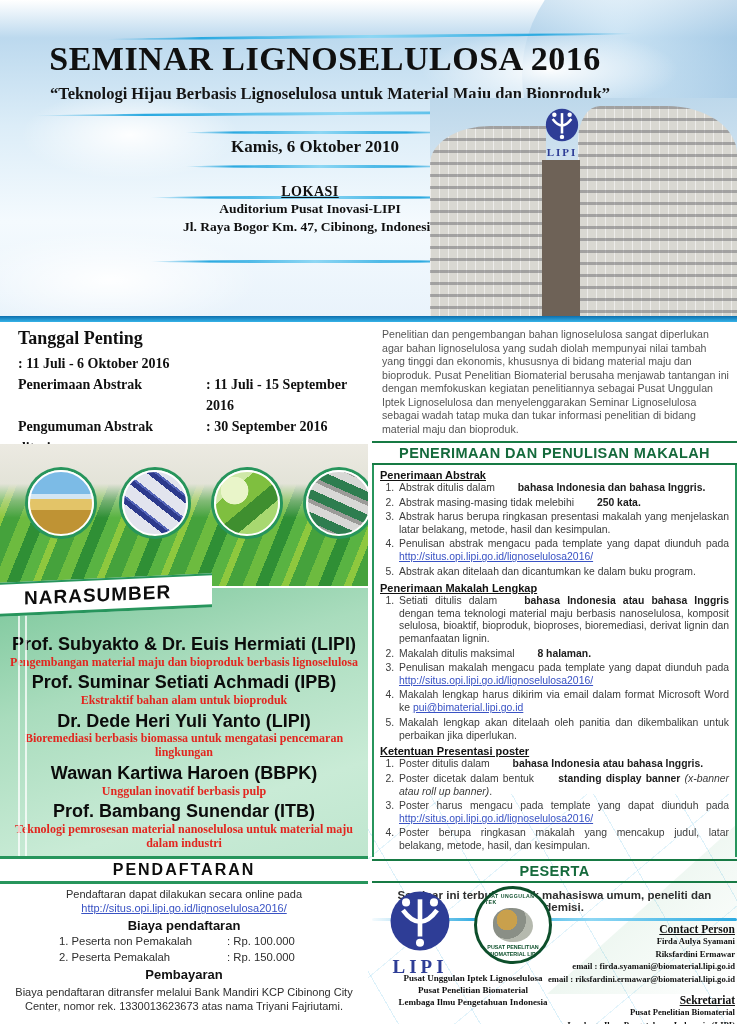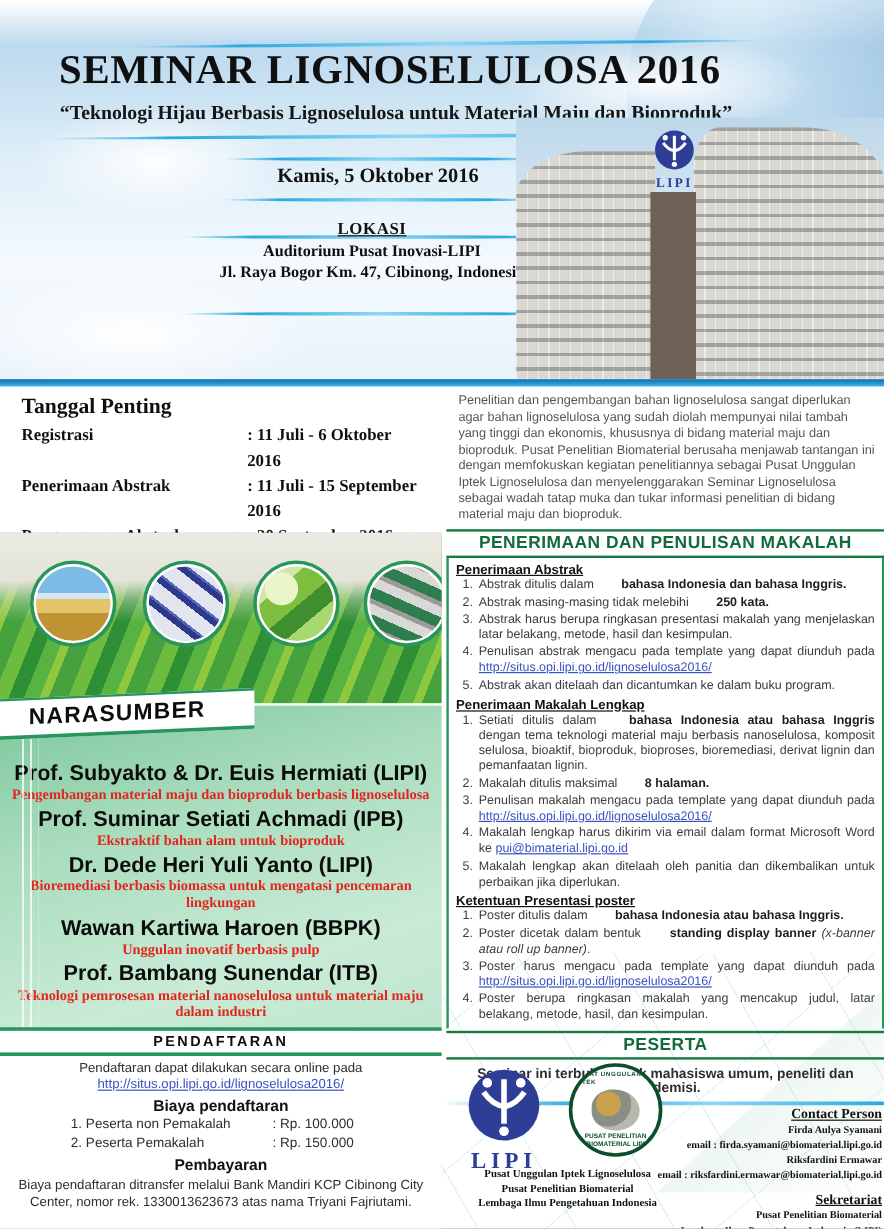--- a/index.html
+++ b/index.html
@@ -81,21 +81,21 @@
       background:linear-gradient(163deg,#7cc79b 0%,#a9dcbd 35%,#c9ebd6 75%,#bfe6cf 100%);}
   .speakers{padding:46px 10px 0 10px;text-align:center;}
   .speaker{margin-bottom:3px;}
   .spk-name{font-family:Liberation Sans, sans-serif;font-weight:bold;font-size:18px;color:#0b0b0b;line-height:1.2;}
   .spk-topic{font-family:"Liberation Serif",serif;font-weight:bold;font-size:12px;color:#e2261f;line-height:1.15;}
   .panel-stripes{position:absolute;left:18px;top:0;width:14px;height:100%;
       background:repeating-linear-gradient(90deg,rgba(255,255,255,.75) 0 2px,rgba(0,0,0,0) 2px 7px);}
 
   .pendaftaran{position:absolute;left:0;top:534px;width:368px;height:168px;background:#fff;text-align:center;}
   .sec-rule{height:3px;background:#27955c;}
-  .sec-title{font-weight:bold;font-size:12px;letter-spacing:2px;color:#0d0d0d;padding:2px 0;}
+  .sec-title{font-weight:bold;font-size:16px;letter-spacing:2px;color:#0d0d0d;padding:2px 0;}
   .pend-body{font-size:11px;color:#2e2e2e;line-height:1.3;padding-top:3px;}
   .pend-link{color:#3952c4;text-decoration:underline;}
   .pend-sub{font-weight:bold;font-size:13px;color:#111;margin-top:2px;}
   .biaya{width:250px;margin:0 auto;}
   .biaya .kv-row{display:flex;font-size:11.3px;line-height:1.35;}
   .biaya .kv-label{width:168px;flex:none;text-align:left;}
   .biaya .kv-value{flex:1;text-align:left;}
   .bank-text{width:352px;margin:1px auto 0;font-size:11px;line-height:1.3;}
 
   
@@ -143,21 +143,21 @@
   <div class="cloud" style="left:20px;top:90px;width:220px;height:90px;"></div>
   <div class="cloud" style="left:420px;top:30px;width:260px;height:80px;"></div>
   <div class="cloud" style="left:-40px;top:230px;width:300px;height:100px;"></div>
 
   <div class="swoosh" style="left:105px;top:35px;width:530px;transform:rotate(-.6deg);"></div>
   <div class="main-title">SEMINAR LIGNOSELULOSA 2016</div>
   <div class="sub-title">“Teknologi Hijau Berbasis Lignoselulosa untuk Material Maju dan Bioproduk”</div>
   <div class="swoosh" style="left:35px;top:112px;width:610px;transform:rotate(-.4deg);"></div>
 
   <div class="swoosh" style="left:185px;top:131px;width:270px;"></div>
-  <div class="date-line">Kamis, 5 Oktober 2016</div>
+  <div class="date-line">Kamis, 6 Oktober 2010</div>
   <div class="swoosh" style="left:185px;top:165px;width:270px;"></div>
 
   <div class="swoosh" style="left:150px;top:196px;width:330px;"></div>
   <div class="lokasi">
     <div class="lbl">LOKASI</div>
     <div class="l1">Auditorium Pusat Inovasi-LIPI</div>
     <div class="l2">Jl. Raya Bogor Km. 47, Cibinong, Indonesia</div>
   </div>
   <div class="swoosh" style="left:150px;top:260px;width:330px;"></div>
 
@@ -182,21 +182,20 @@
 
   <div class="deco-net"></div>
   <div class="deco-wedge"></div>
 
   <div class="left-col">
 
     <div class="tanggal">
       <div class="t-title">Tanggal Penting</div>
       <div>
           <div class="kv-row">
-            <span class="kv-label">Registrasi</span>
             <span class="kv-value">: 11 Juli - 6 Oktober 2016</span>
           </div>
           <div class="kv-row">
             <span class="kv-label">Penerimaan Abstrak</span>
             <span class="kv-value">: 11 Juli - 15 September 2016</span>
           </div>
           <div class="kv-row">
             <span class="kv-label">Pengumuman Abstrak diterima</span>
             <span class="kv-value">: 30 September 2016</span>
           </div>
@@ -302,22 +301,22 @@
 
     <div class="col-header" style="margin-top:2px;">PESERTA</div>
     <div class="peserta-text">Seminar ini terbuka untuk mahasiswa umum, peneliti dan akademisi.</div>
 
     <div class="rule-blue"></div>
 
     <div class="contact-wrap">
       <div class="contact-title">Contact Person</div>
       <div>
           <div class="line">Firda Aulya Syamani</div>
+          <div class="line">Riksfardini Ermawar</div>
           <div class="line">email : firda.syamani@biomaterial.lipi.go.id</div>
-          <div class="line">Riksfardini Ermawar</div>
           <div class="line">email : riksfardini.ermawar@biomaterial.lipi.go.id</div>
         </div>
       <div class="contact-title" style="margin-top:8px;">Sekretariat</div>
       <div>
           <div class="line">Pusat Penelitian Biomaterial</div>
           <div class="line">Lembaga Ilmu Pengetahuan Indonesia (LIPI)</div>
         </div>
 
     </div>
   </div>

